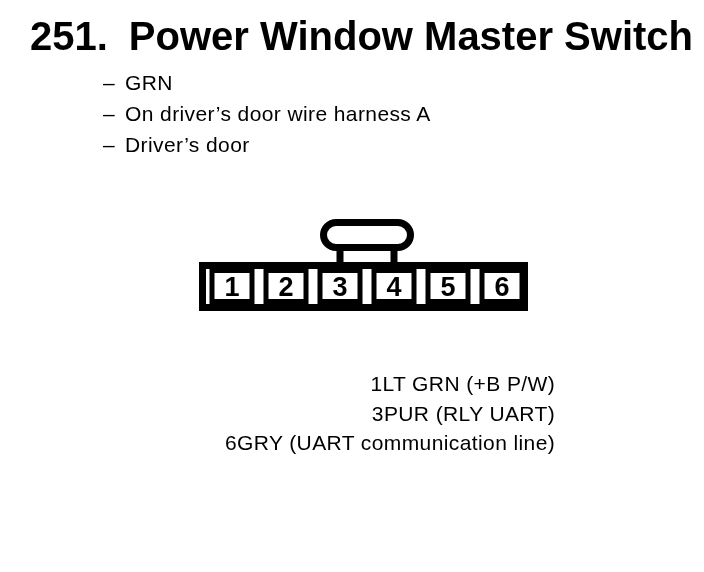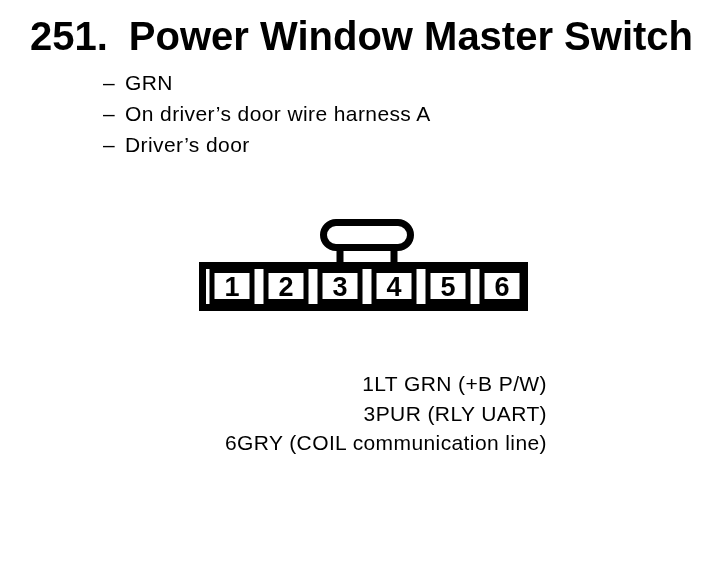--- a/index.html
+++ b/index.html
@@ -113,17 +113,17 @@
   </svg>
 
   <div class="pin-list">
     <div class="pin-row">
       <span class="pin-num">1</span><span>LT GRN (+B P/W)</span>
     </div>
     <div class="pin-row">
       <span class="pin-num">3</span><span>PUR (RLY UART)</span>
     </div>
     <div class="pin-row">
-      <span class="pin-num">6</span><span>GRY (COIL communication line)</span>
+      <span class="pin-num">6</span><span>GRY (UART communication line)</span>
     </div>
   </div>
 
 </div>
 
 </body></html>

